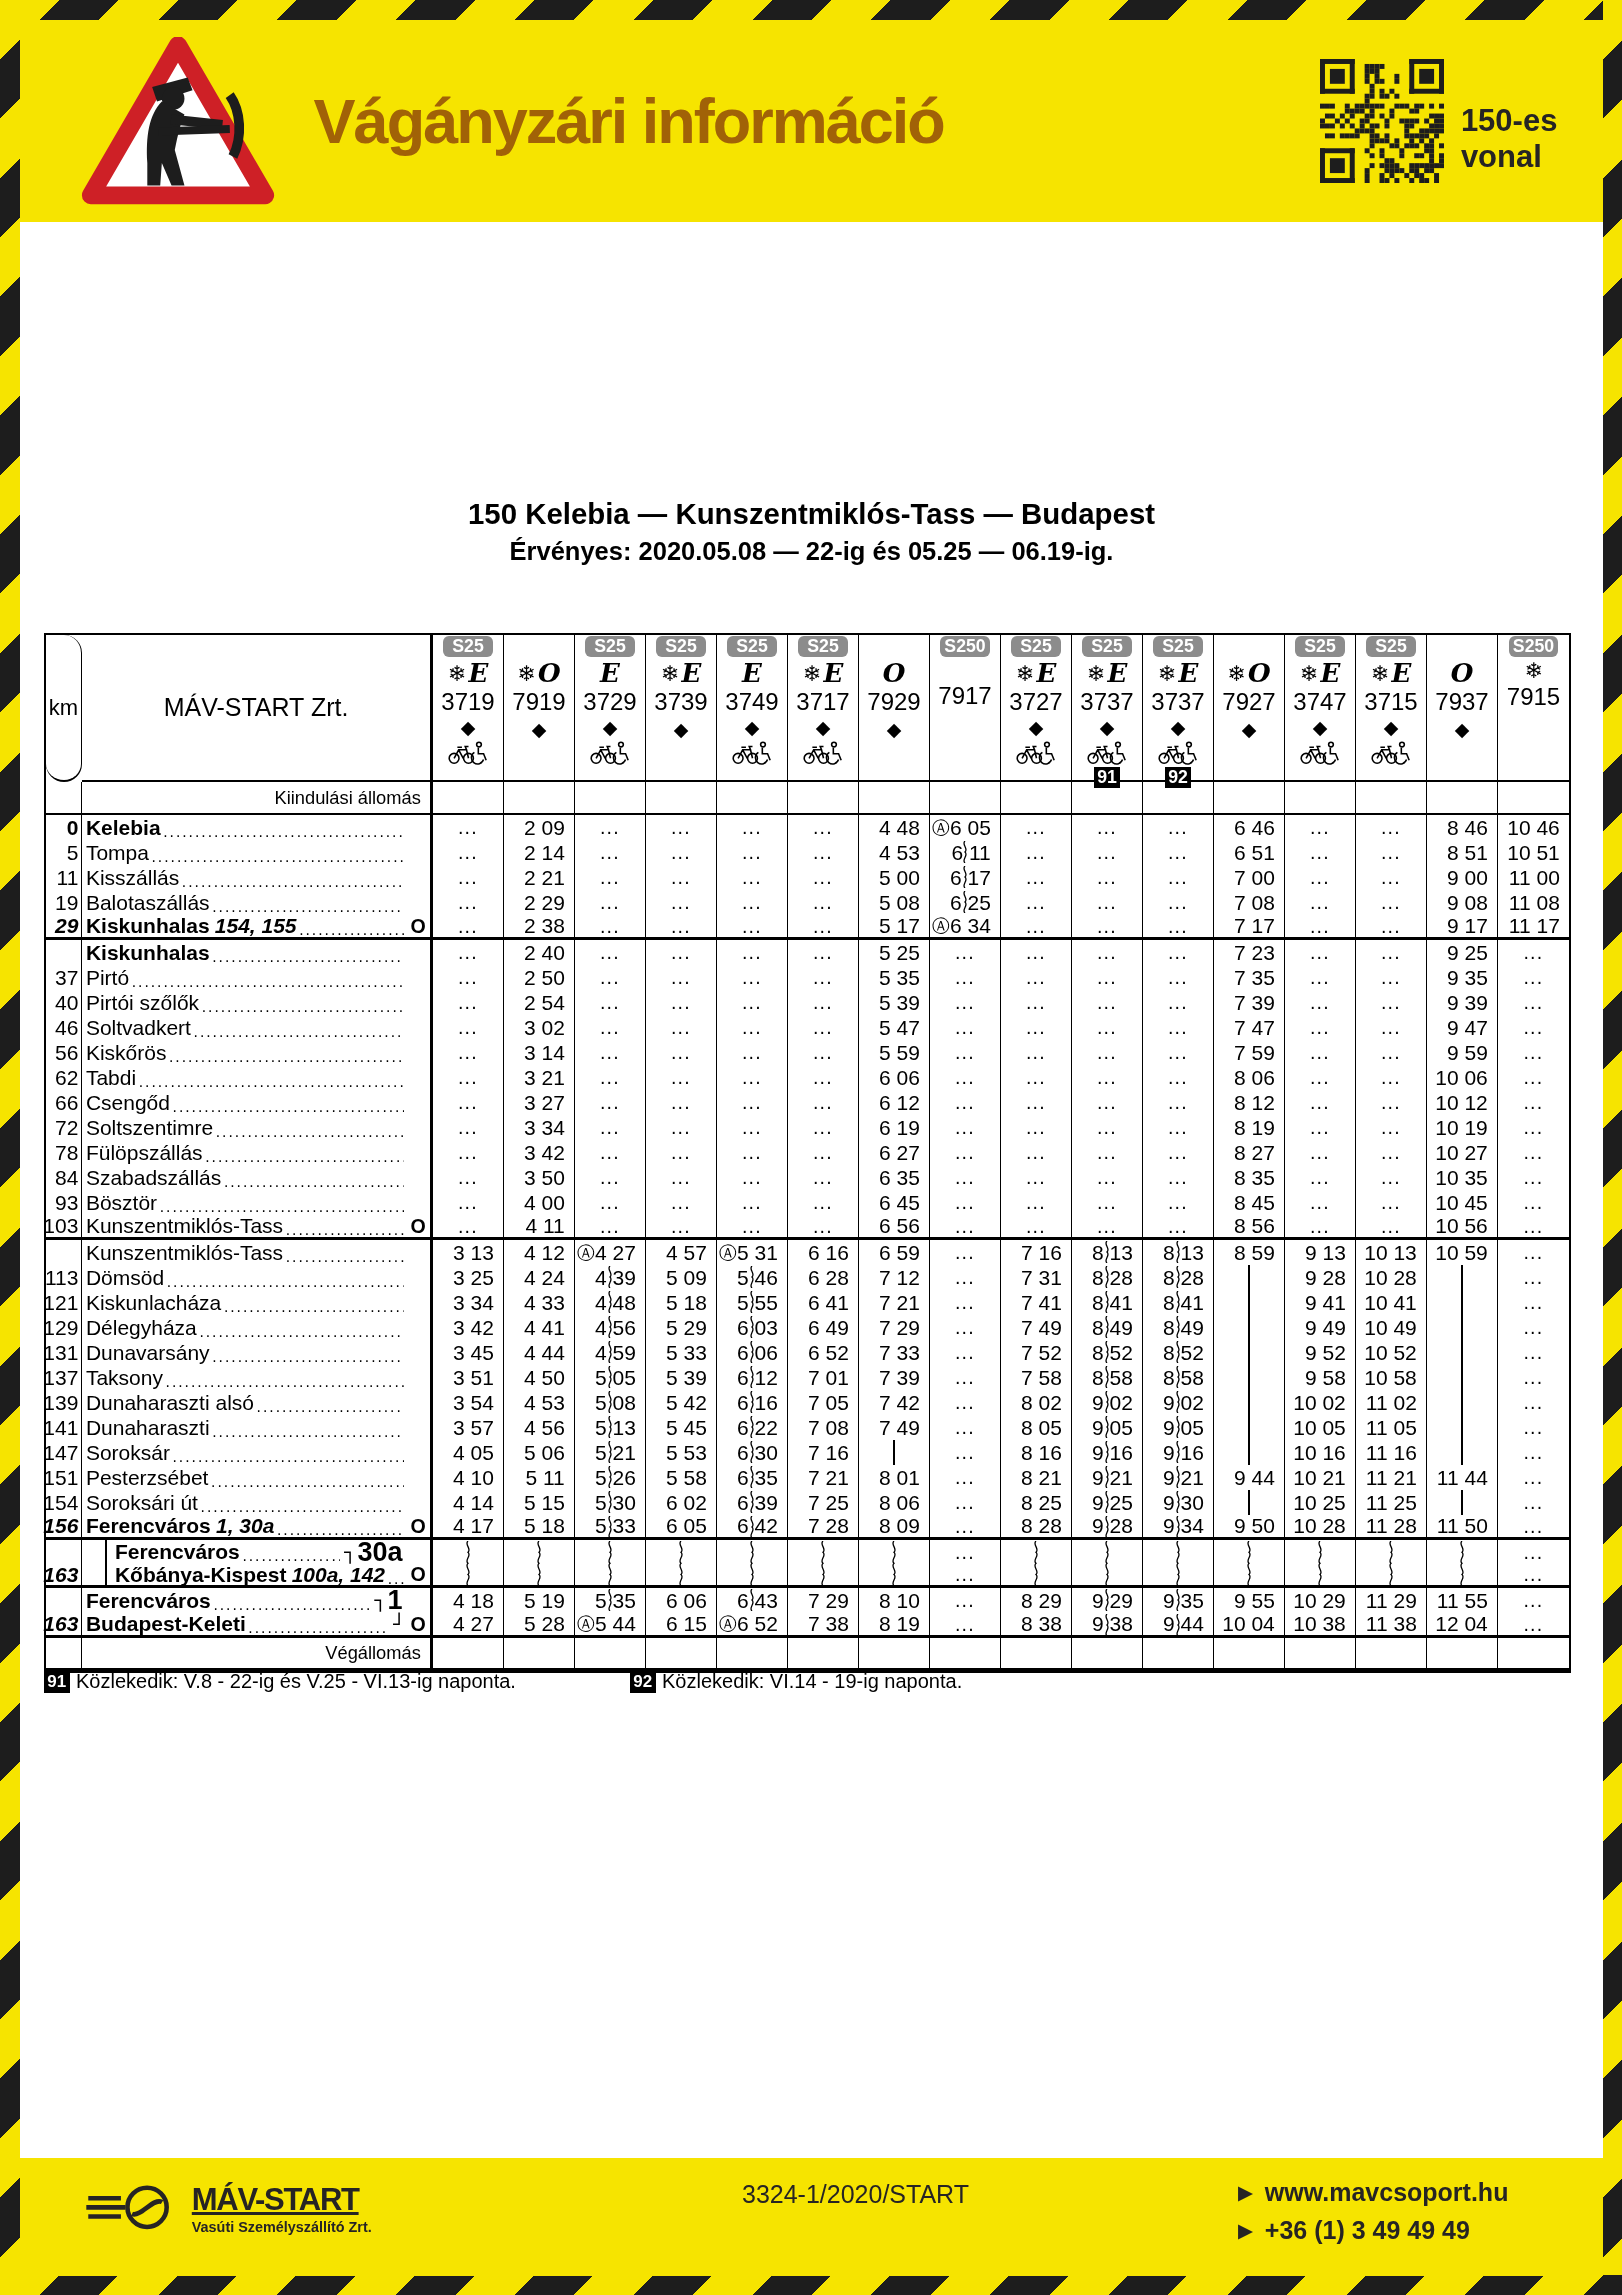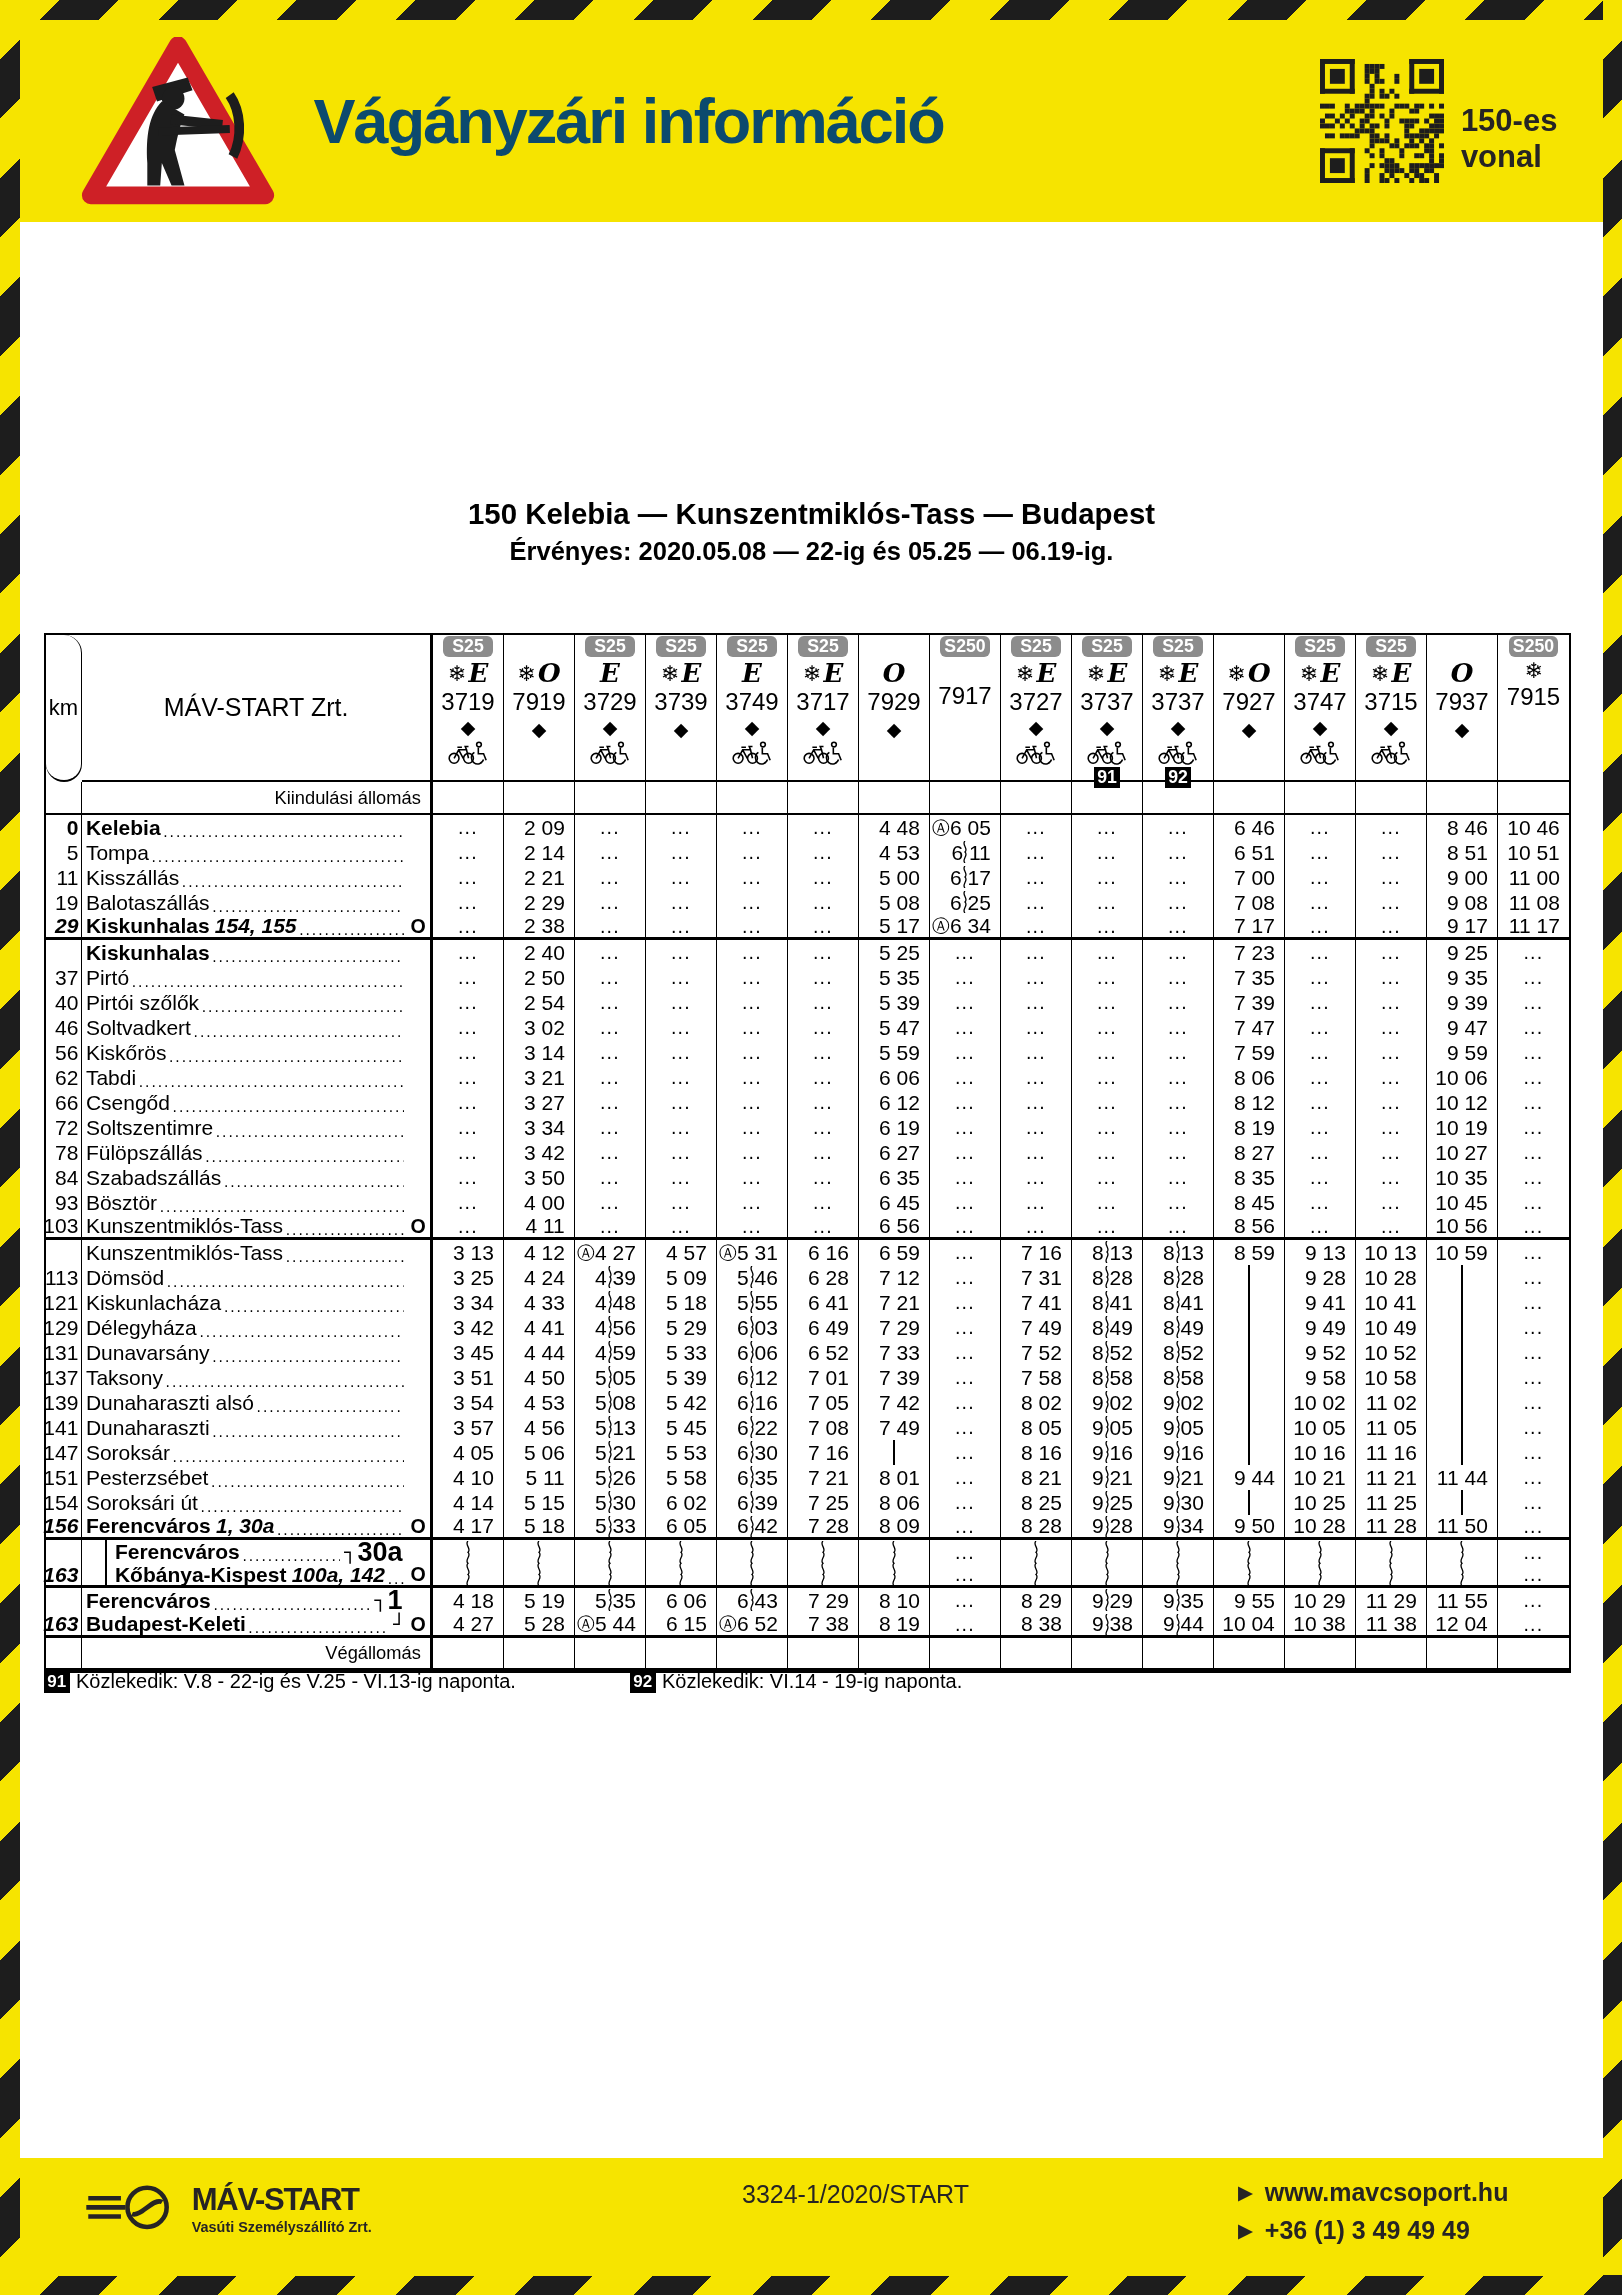--- a/index.html
+++ b/index.html
@@ -8,21 +8,21 @@
   
   .stripe{position:absolute;background:repeating-linear-gradient(135deg,#f6e400 0 42px,#1d1d1d 42px 84px);}
   .stripe.top{left:0;top:0;width:1623px;height:19.6px;}
   .stripe.bottom{left:0;bottom:0;width:1623px;height:19.6px;}
   .stripe.left{left:0;top:0;width:19.6px;height:2295px;}
   .stripe.right{right:0;top:0;width:19.6px;height:2295px;}
   
   .band{position:absolute;left:19.6px;right:19.6px;top:19.6px;height:202px;background:#f6e400;
         display:flex;align-items:center;}
   .tri{margin-left:60px;flex:0 0 auto;}
-  .main-title{font-size:63px;font-weight:700;letter-spacing:-2px;color:#0c4a6e;margin-left:38px;white-space:nowrap;}
+  .main-title{font-size:63px;font-weight:700;letter-spacing:-2px;color:#a16207;margin-left:38px;white-space:nowrap;}
   .qrwrap{margin-left:auto;margin-right:46px;display:flex;align-items:center;gap:17px;}
   .line-badge{font-size:31px;font-weight:700;color:#262424;line-height:1.15;margin-top:37px;}
   
   .doc-title{position:absolute;left:0;width:100%;top:497px;text-align:center;font-size:29.4px;font-weight:700;}
   .doc-sub{position:absolute;left:0;width:100%;top:537px;text-align:center;font-size:25.5px;font-weight:700;}
   
   .tt{position:absolute;left:44px;top:633px;border:2px solid #000;border-bottom:5.9px solid #000;}
   .trow{display:flex;}
   .cell{box-sizing:border-box;position:relative;border-right:1.3px solid #000;overflow:visible;}
   .c-km{width:36px;flex:0 0 36px;}
@@ -75,21 +75,21 @@
   .tc .vl{width:2px;height:100%;background:#000;}
   .wavy{position:absolute;left:50%;top:1.3px;transform:translateX(-50%);z-index:3;}
   
   .notes{position:absolute;left:44px;top:1670px;width:1534px;height:29px;font-size:20px;}
   .note{position:absolute;display:flex;align-items:center;gap:6.5px;}
   .nbadge{background:#000;color:#fff;font-weight:700;font-size:17px;padding:1.3px 3.3px;}
   
   .fband{position:absolute;left:19.6px;right:19.6px;top:2158px;height:118px;background:#f6e400;}
   .flogo{position:absolute;left:65px;top:14.4px;display:flex;align-items:center;}
   .flogo .txt{margin-left:9.2px;}
-  .flogo .t1{font-size:31px;font-weight:700;letter-spacing:-1.3px;color:#262424;}
+  .flogo .t1{font-size:31px;font-weight:700;letter-spacing:-1.3px;color:#262424;text-decoration:underline;}
   .flogo .t2{font-size:14.4px;font-weight:700;color:#262424;margin-top:1.3px;}
   .fcenter{position:absolute;left:0;width:100%;text-align:center;color:#262424;margin-left:44px;}
   .fc1{top:22px;font-size:25px;}
   .fc2{top:60px;font-size:23.6px;}
   .fright{position:absolute;right:95px;top:19.6px;text-align:left;color:#262424;font-size:25px;font-weight:700;}
   .fright .row{display:flex;align-items:center;gap:11.8px;margin-bottom:9.2px;}
   .arr{font-family:"DejaVu Sans",sans-serif;font-size:19.6px;}
 </style>
 </head>
 <body>

